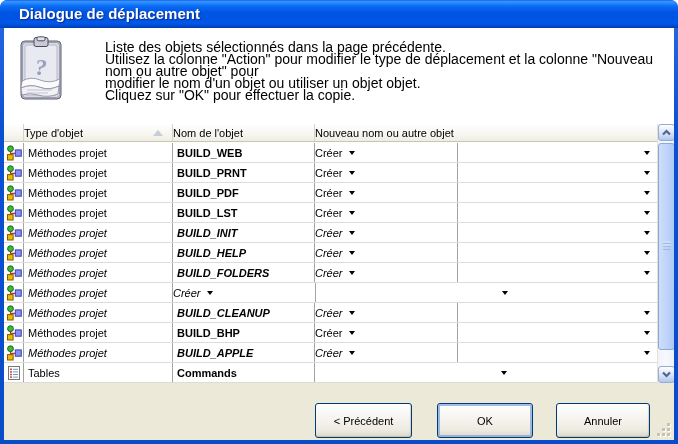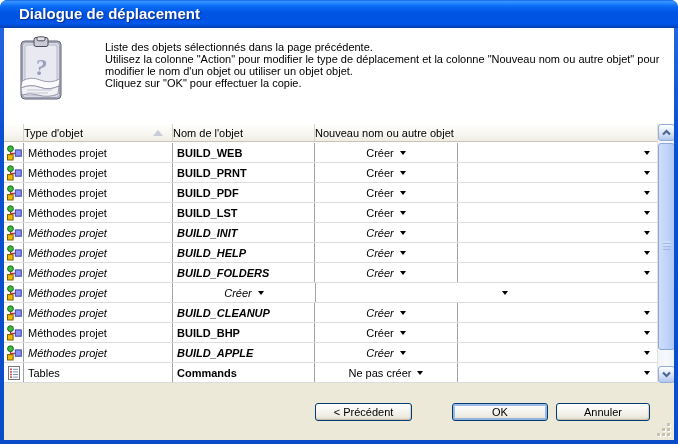--- a/index.html
+++ b/index.html
@@ -26,21 +26,21 @@
   }
 
   
   .client {
     position:absolute; top:28px; left:4px; right:4px; bottom:4px;
     background:#ECE9D8; overflow:hidden;
   }
 
   .info-panel { position:absolute; top:0; left:0; right:0; height:96px; background:#FFFFFF; }
   .clip-icon { position:absolute; left:14px; top:8px; }
-  .info-text { position:absolute; left:101px; top:13px; line-height:12px; font-size:11px; }
+  .info-text { position:absolute; left:101px; top:13px; line-height:12px; font-size:14px; }
 
   
   .grid {
     position:absolute; top:96px; left:0; width:670px; height:259px;
     background:#FFFFFF; border-bottom:1px solid #B8B4A4;
   }
   .grid-header {
     position:absolute; top:0; left:0; width:653px; height:18px;
     display:flex;
     background:linear-gradient(180deg,#FEFEFD 0%,#F7F6F1 60%,#EFEDE3 100%);
@@ -58,21 +58,21 @@
   }
 
   .grid-body { position:absolute; top:19px; left:0; width:653px; }
   .grid-row { display:flex; height:20px; border-bottom:1px solid #DCDCDC; background:#fff; }
   .cell { position:relative; height:100%; display:flex; align-items:center; border-right:1px solid #a3a3a3; overflow:hidden; }
   .cell:last-child { border-right:none; }
 
   .c-icon   { width:20px; justify-content:center; }
   .c-type   { width:149px; padding-left:4px; }
   .c-name   { width:142px; padding-left:4px;font-weight:bold; }
-  .c-action { width:143px; justify-content:center; gap:6px; }
+  .c-action { width:143px; justify-content:flex-start; gap:6px; }
   .c-new    { width:199px; justify-content:flex-end; padding-right:7px; }
 
   .cell-text { white-space:nowrap; font-size:11px; }
   .grid-row.italic .cell-text { font-style:italic; }
 
   .tri-down {
     width:0; height:0;
     border-left:3.5px solid transparent; border-right:3.5px solid transparent;
     border-top:4.5px solid #000;
   }
@@ -101,29 +101,29 @@
     border:1px solid #8CA8D8; border-radius:3px;
   }
   .sb-grip {
     position:absolute; left:4px; top:50%; margin-top:-4px; width:8px; height:1.5px;
     background:#9EBAE8; box-shadow:0 3px 0 #9EBAE8, 0 6px 0 #9EBAE8, 0 -1.5px 0 #DCE8FC, 0 1.5px 0 #DCE8FC;
   }
 
   
   .bottom-panel { position:absolute; top:356px; left:0; right:0; bottom:0; background:#ECE9D8; }
   .btn {
-    position:absolute; top:19px; height:18px;
+    position:absolute; top:19px; height:35px;
     border:1px solid #003C74; border-radius:3px;
     background:linear-gradient(180deg,#FFFFFF 0%,#F5F4EF 45%,#EDEAE0 80%,#DCD7C6 100%);
     font-size:11px; font-family:"Liberation Sans",sans-serif; color:#000;
     display:flex; align-items:center; justify-content:center;
     box-shadow:inset -1px -1px 1px rgba(160,150,120,.35);
   }
   .btn-prev   { left:311px; width:97px; }
-  .btn-ok     { left:448px; width:96px; box-shadow:inset 0 0 0 2px rgba(125,165,223,.75); }
+  .btn-ok     { left:433px; width:96px; box-shadow:inset 0 0 0 2px rgba(125,165,223,.75); }
   .btn-cancel { left:552px; width:94px; }
 
   .resize-grip { position:absolute; right:3px; bottom:3px; width:14px; height:14px; }
   .resize-grip i {
     position:absolute; width:3px; height:3px; background:#C6C2B0;
     box-shadow:1px 1px 0 #FFFFFF;
   }
   .g1 { right:1px; bottom:1px; } .g2 { right:6px; bottom:1px; } .g3 { right:1px; bottom:6px; }
   .g4 { right:11px; bottom:1px; } .g5 { right:6px; bottom:6px; } .g6 { right:1px; bottom:11px; }
 </style>
@@ -472,24 +472,20 @@
         <rect x="7" y="6.4" width="5" height="1" fill="#7A96C8"></rect>
         <rect x="7" y="9" width="5" height="1" fill="#7A96C8"></rect>
         <rect x="7" y="11.6" width="5" height="1" fill="#7A96C8"></rect>
       </svg>
     </div>
     <div class="cell c-type">
               <span class="cell-text">Tables</span>
             </div>
     <div class="cell c-name">
               <span class="cell-text">Commands</span>
-            </div>
-    <div class="cell c-action">
-              <span class="cell-text">Ne pas créer</span>
-              <span class="tri-down"></span>
             </div>
     <div class="cell c-new">
               <span class="cell-text"></span>
               <span class="tri-down"></span>
             </div>
   </div>
 </div>
 
       <div class="vscroll">
         <div class="sb-btn sb-up">

